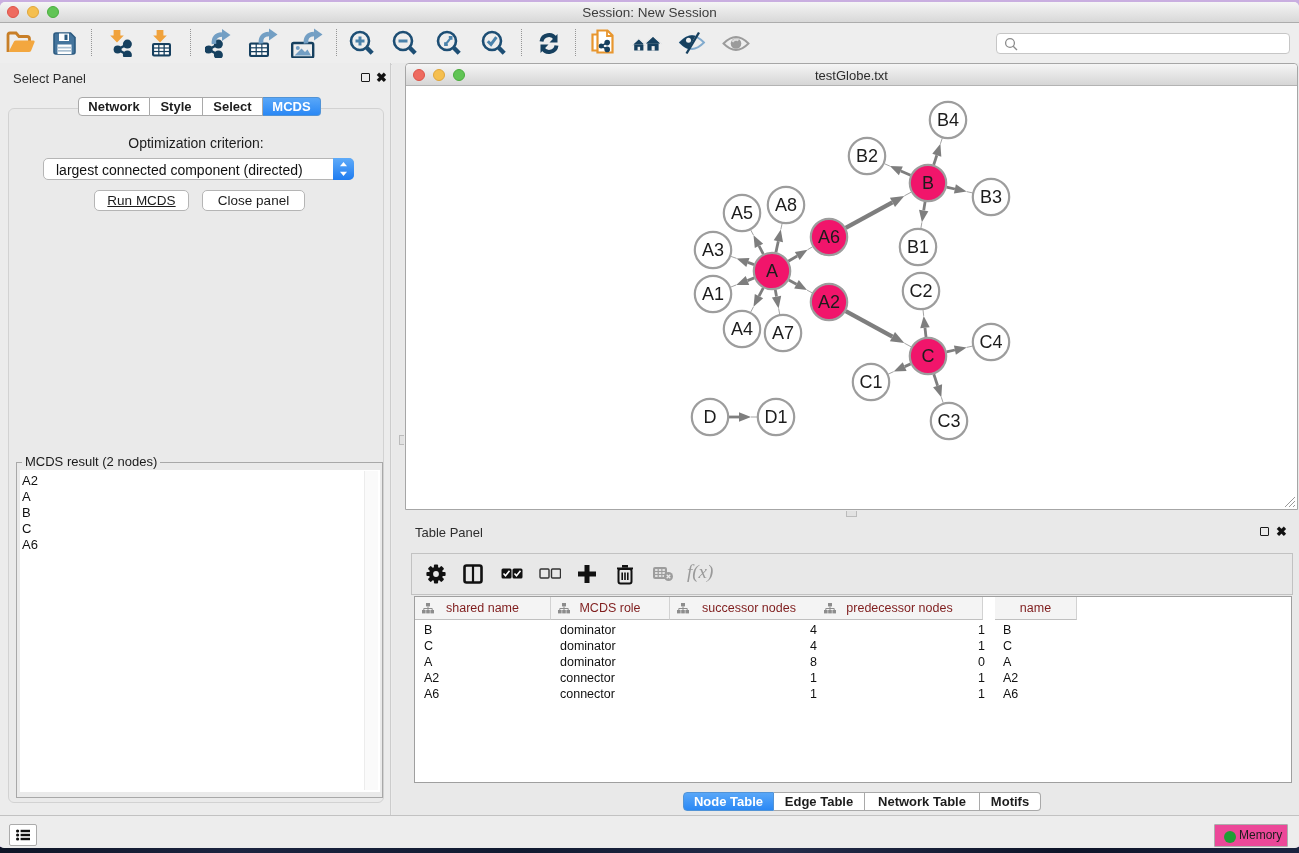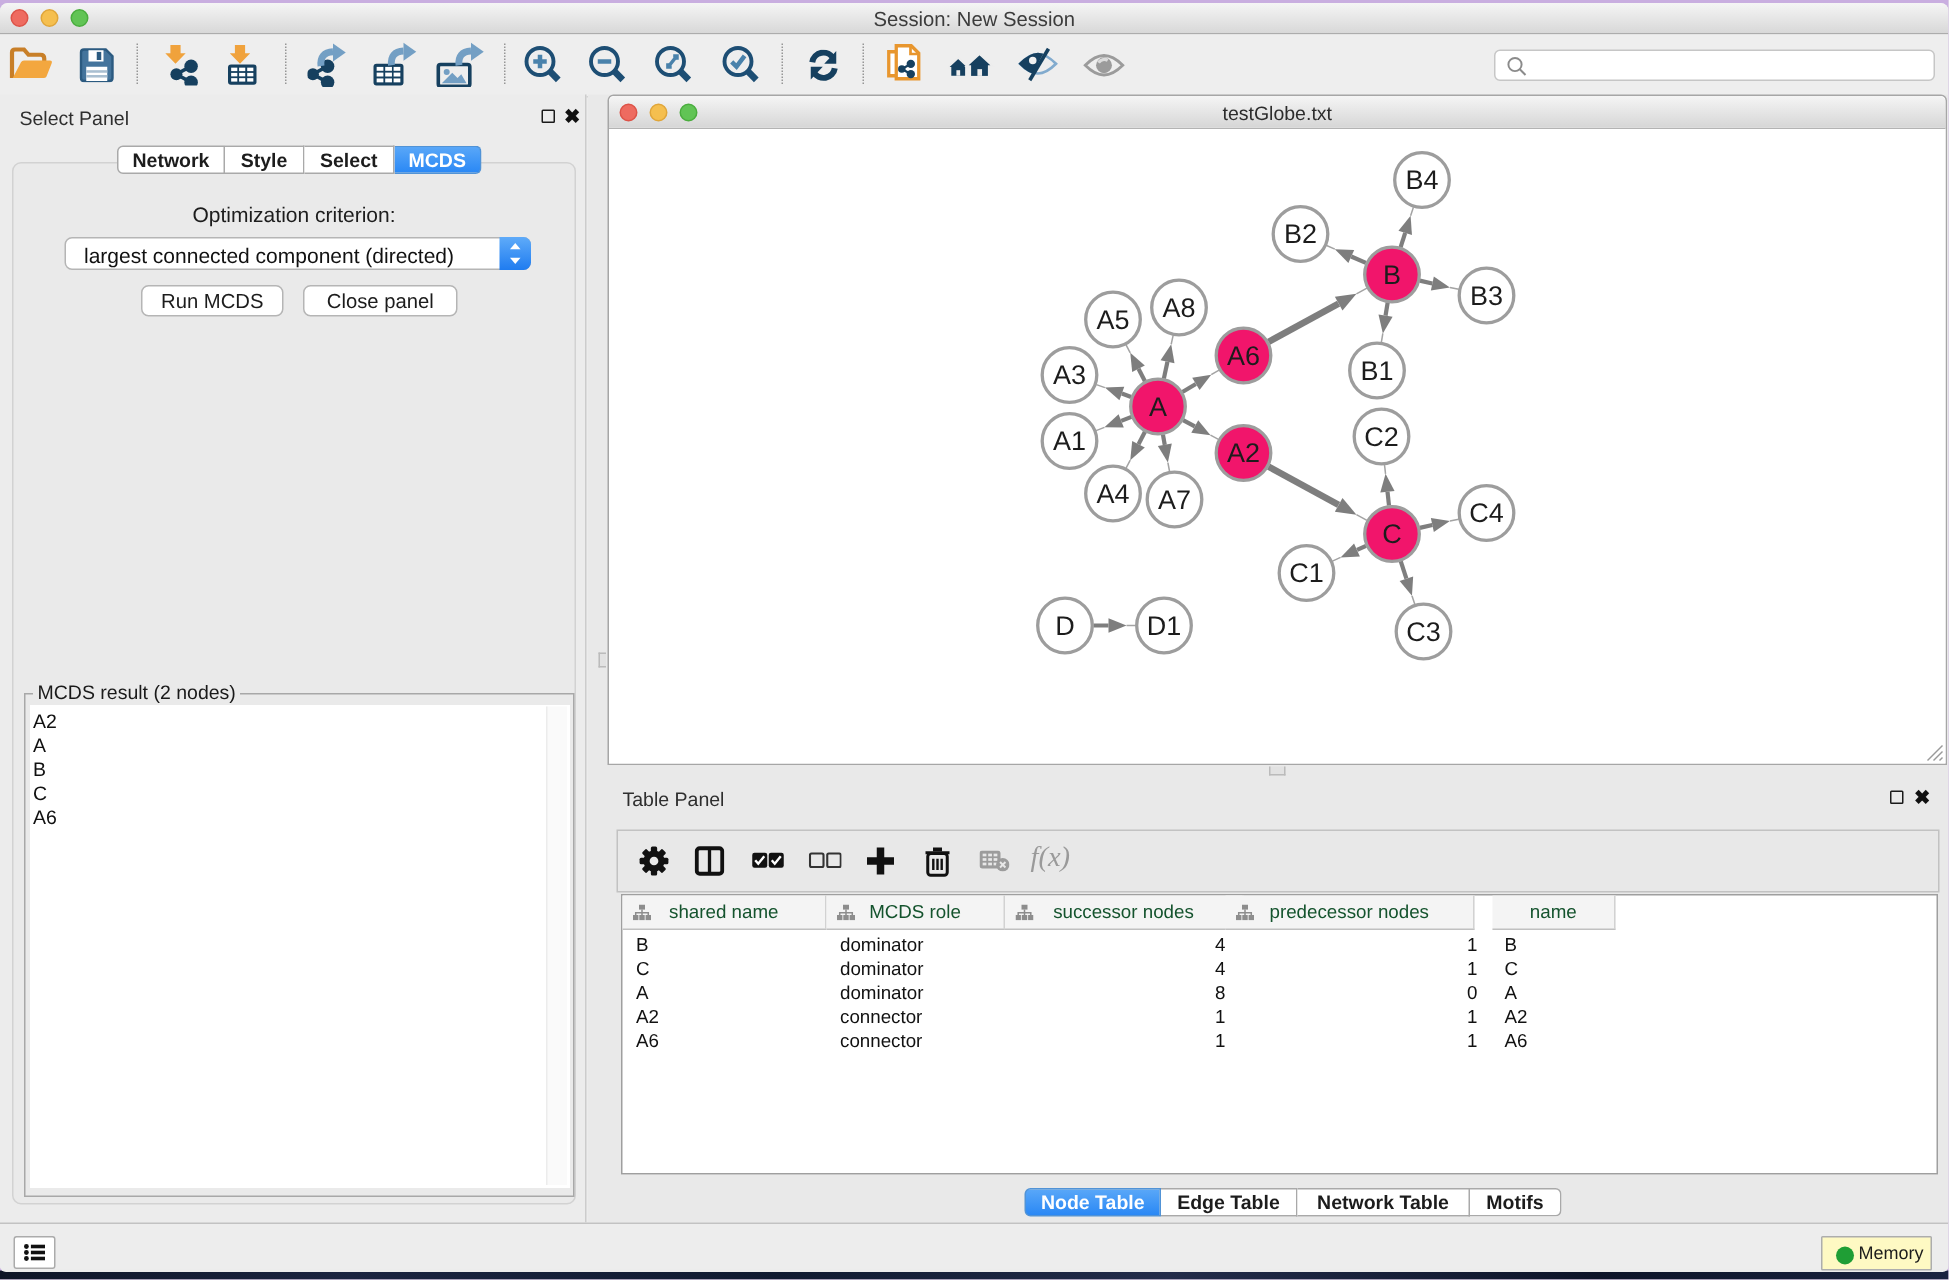--- a/index.html
+++ b/index.html
@@ -66,31 +66,31 @@
   #bothandle { position:absolute; left:454px; top:448px; width:11px; height:6px;
     background:#e2e2e2; border:1px solid #bbb; border-top:none; }
   
   #tpanel { position:absolute; left:13px; top:457px; width:894px; height:295px; }
   #tpanel .hdr { position:absolute; left:10px; top:5px; font-size:13px; color:#2e2e2e; }
   #ttoolbar { position:absolute; left:6px; top:33px; width:882px; height:42px;
     background:#e8e8e8; border:1px solid #c2c2c2; }
   #ttable { position:absolute; left:9px; top:76px; width:878px; height:187px;
     background:#fff; border:1px solid #9f9f9f; font-size:12.5px; }
   .thcell { position:absolute; top:0; height:23px; background:#f4f4f4;
-    border-right:1px solid #d2d2d2; border-bottom:1px solid #c0c0c0; color:#14532d;
+    border-right:1px solid #d2d2d2; border-bottom:1px solid #c0c0c0; color:#7f1d1d;
     text-align:center; line-height:22px; }
   .trow { position:absolute; height:16px; line-height:16px; color:#111; }
   .num { position:absolute; text-align:right; }
   
   #statusbar { position:absolute; left:0; top:813px; width:1299px; height:31px;
     background:#ededed; border-top:1px solid #c2c2c2; }
   #listbtn { position:absolute; left:9px; top:8px; width:28px; height:22px;
     background:#fff; border:1px solid #ababab; border-radius:2px; }
   #membtn { position:absolute; left:1214px; top:8px; width:74px; height:23px;
-    background:#fef9c3; border:1px solid #adadad; border-radius:1px; font-size:12px;
+    background:#ec4899; border:1px solid #adadad; border-radius:1px; font-size:12px;
     color:#1c1c1c; line-height:21px; padding-left:24px; }
   #membtn i { position:absolute; left:9px; top:5.5px; width:12px; height:12px;
     border-radius:50%; background:#1f9e35; }
 </style>
 </head>
 <body>
 <div id="bottomstrip"></div>
 <div id="app">
   <div id="titlebar">
     <div class="light" style="left:7px;background:#ee6b60;border:0.5px solid #dd5348;"></div>
@@ -253,21 +253,21 @@
     <div id="combo">
       <div class="txt">largest connected component (directed)</div>
       <div class="cap">
           <svg width="21" height="22" viewBox="0 0 21 22" style="position:absolute;left:0;top:0">
             <path d="M10.5 4 L14 8.2 L7 8.2 Z" fill="#fff"></path>
             <path d="M10.5 18 L14 13.8 L7 13.8 Z" fill="#fff"></path>
           </svg>
         </div>
     </div>
     <div id="optlabel" style="left:8px;">Optimization criterion:</div>
-    <div class="btn" style="left:94px;top:127px;width:95px;">Run MCDS</div>
+    <div class="btn" style="left:94px;top:127px;width:95px;text-decoration:underline;">Run MCDS</div>
     <div class="btn" style="left:202px;top:127px;width:103px;">Close panel</div>
     <div id="groupbox">
       <div id="mlist">A2<br>A<br>B<br>C<br>A6<div id="mtrack"></div></div>
     </div>
     <div id="grouptitle">MCDS result (2 nodes)</div>
   </div>
   <div id="desktop">
     <div id="netwin">
       <div id="nettitle">
         <div class="light" style="left:7px;top:4.5px;background:#ee6b60;border:0.5px solid #dd5348;"></div>

